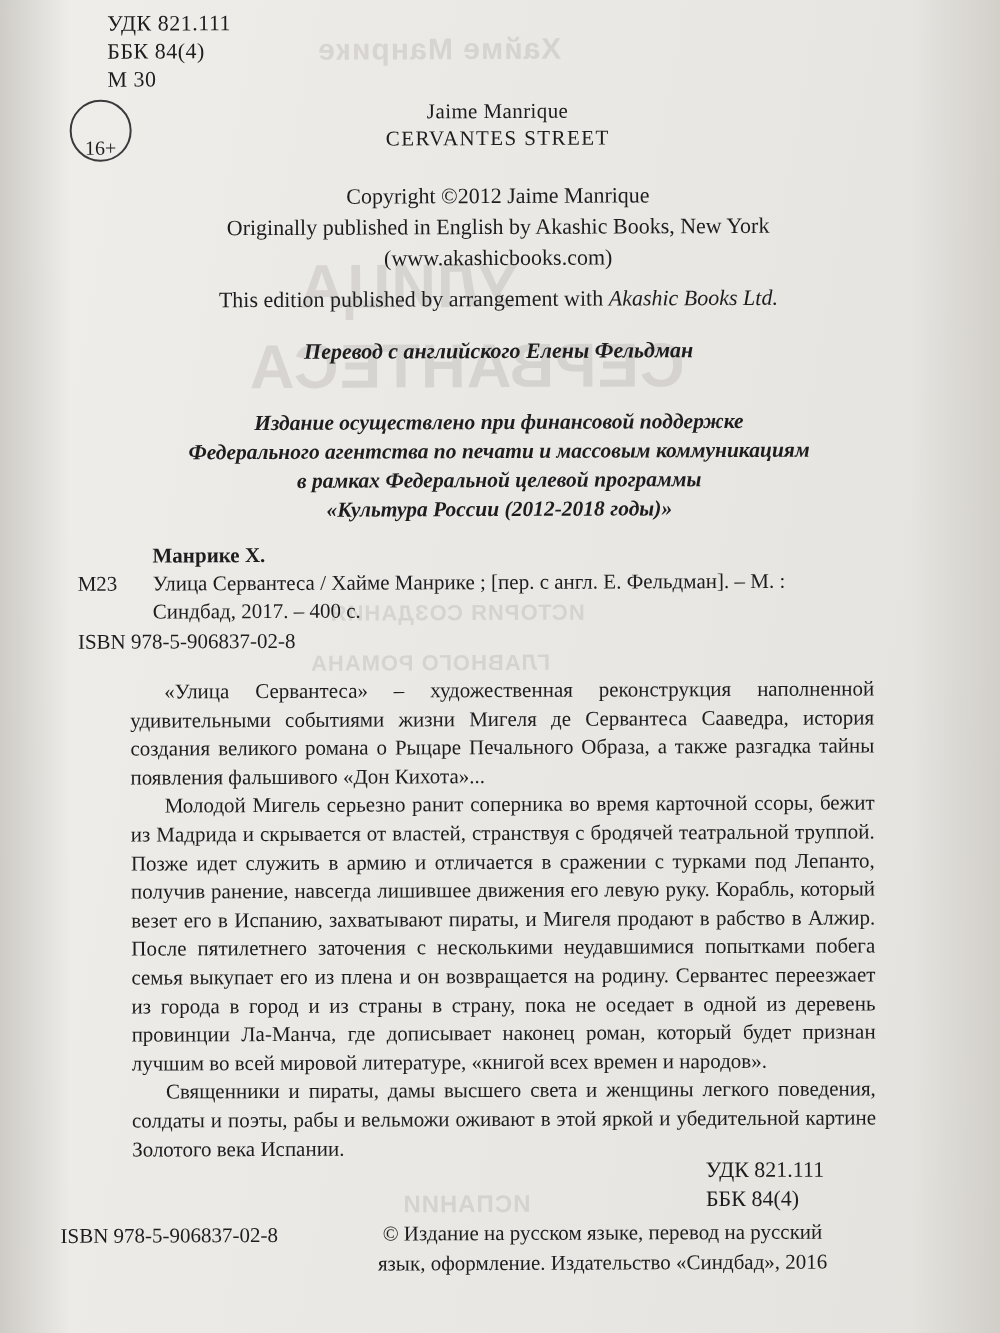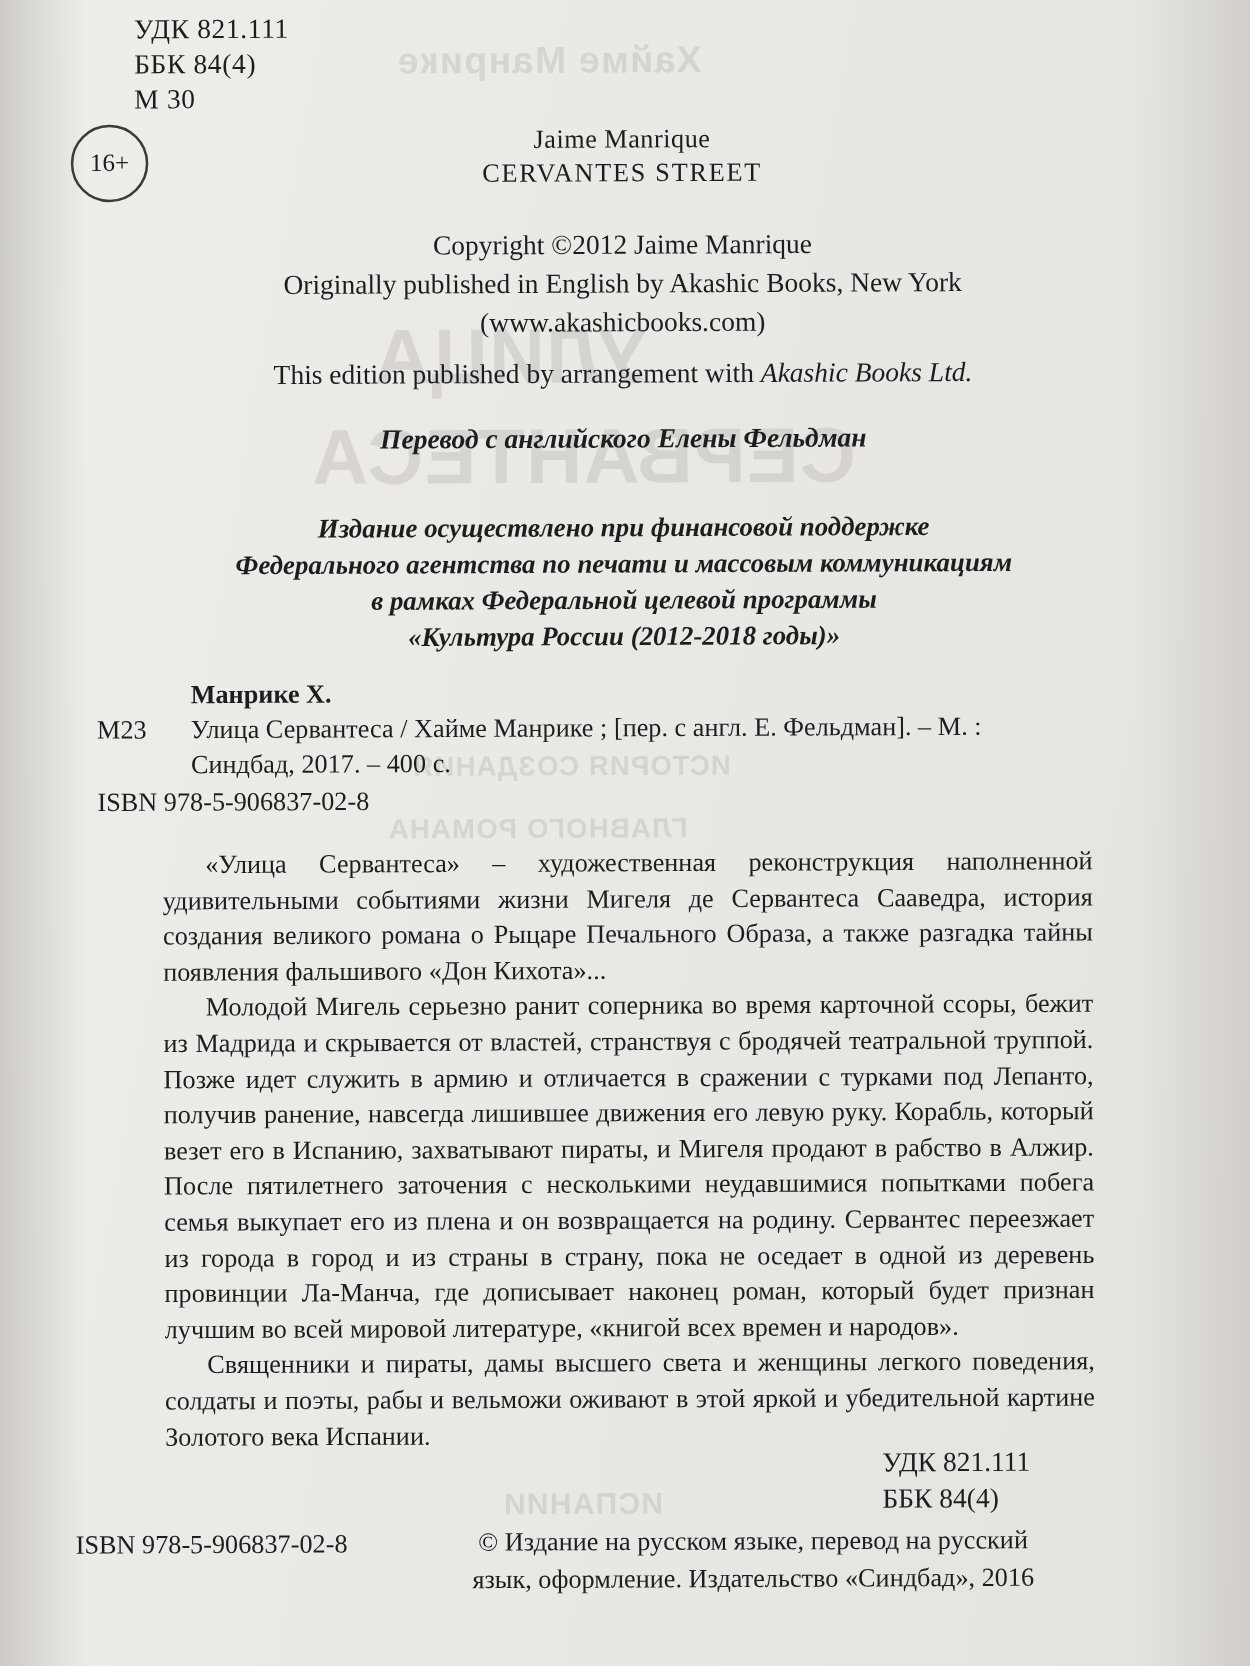--- a/index.html
+++ b/index.html
@@ -65,27 +65,27 @@
     font-size: 22px;
     line-height: 28px;
     font-family: "Liberation Serif", serif;
     letter-spacing: 0.5px;
   }
   .udk-block div { white-space: nowrap; }
 
   .age-badge {
     position: absolute;
     top: 98px;
-    left: 59px;
+    left: 72px;
     width: 58px;
     height: 58px;
     border: 2px solid #3a3a3c;
     border-radius: 50%;
     display: flex;
-    align-items: center;
+    align-items: flex-end;
     justify-content: center;
     font-size: 20px;
     font-family: "Liberation Serif", serif;
   }
 
   .centerblock {
     position: absolute;
     left: 0;
     width: 1000px;
     text-align: center;

